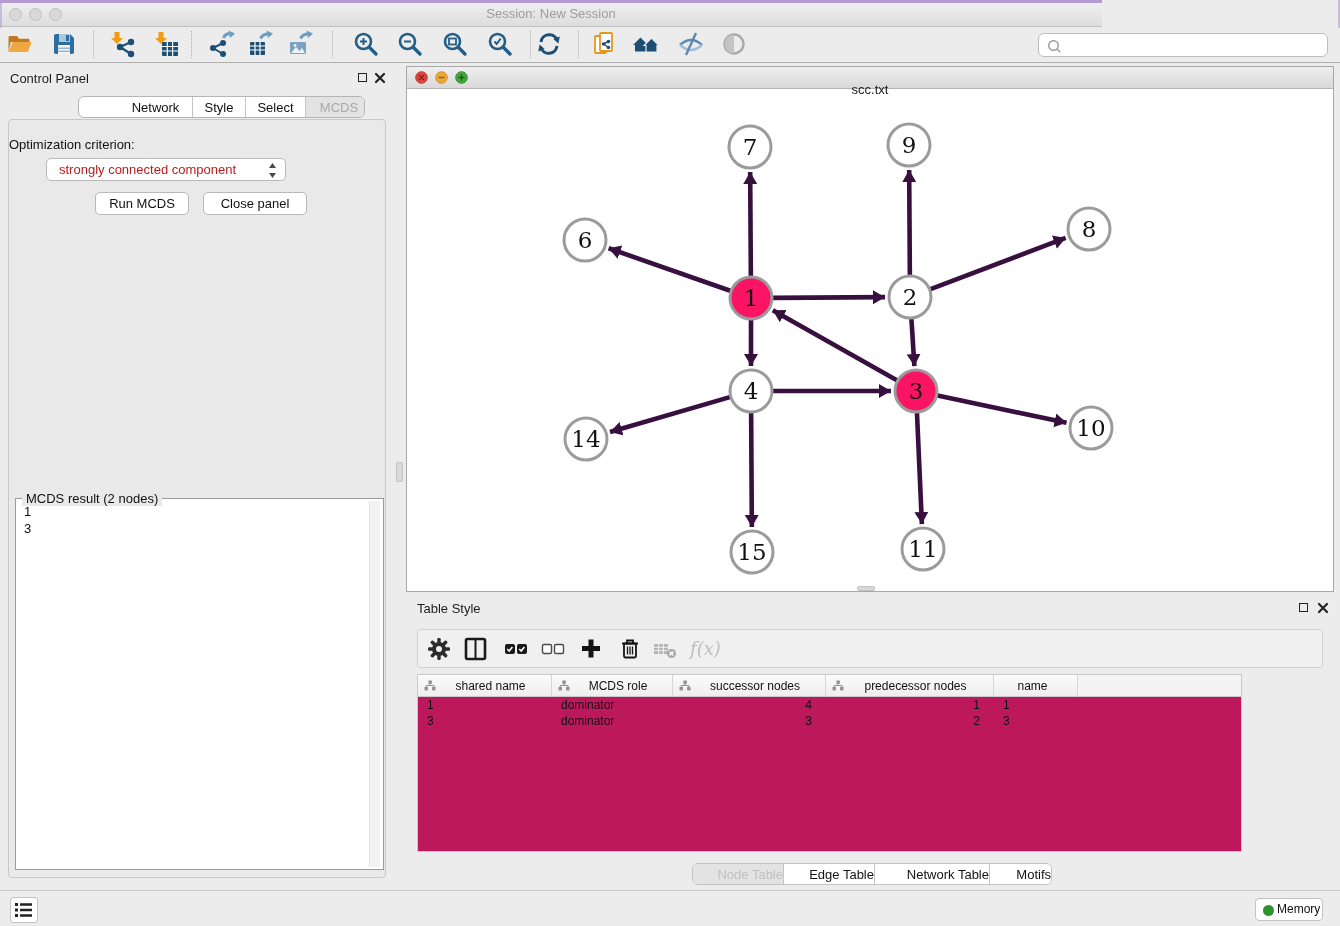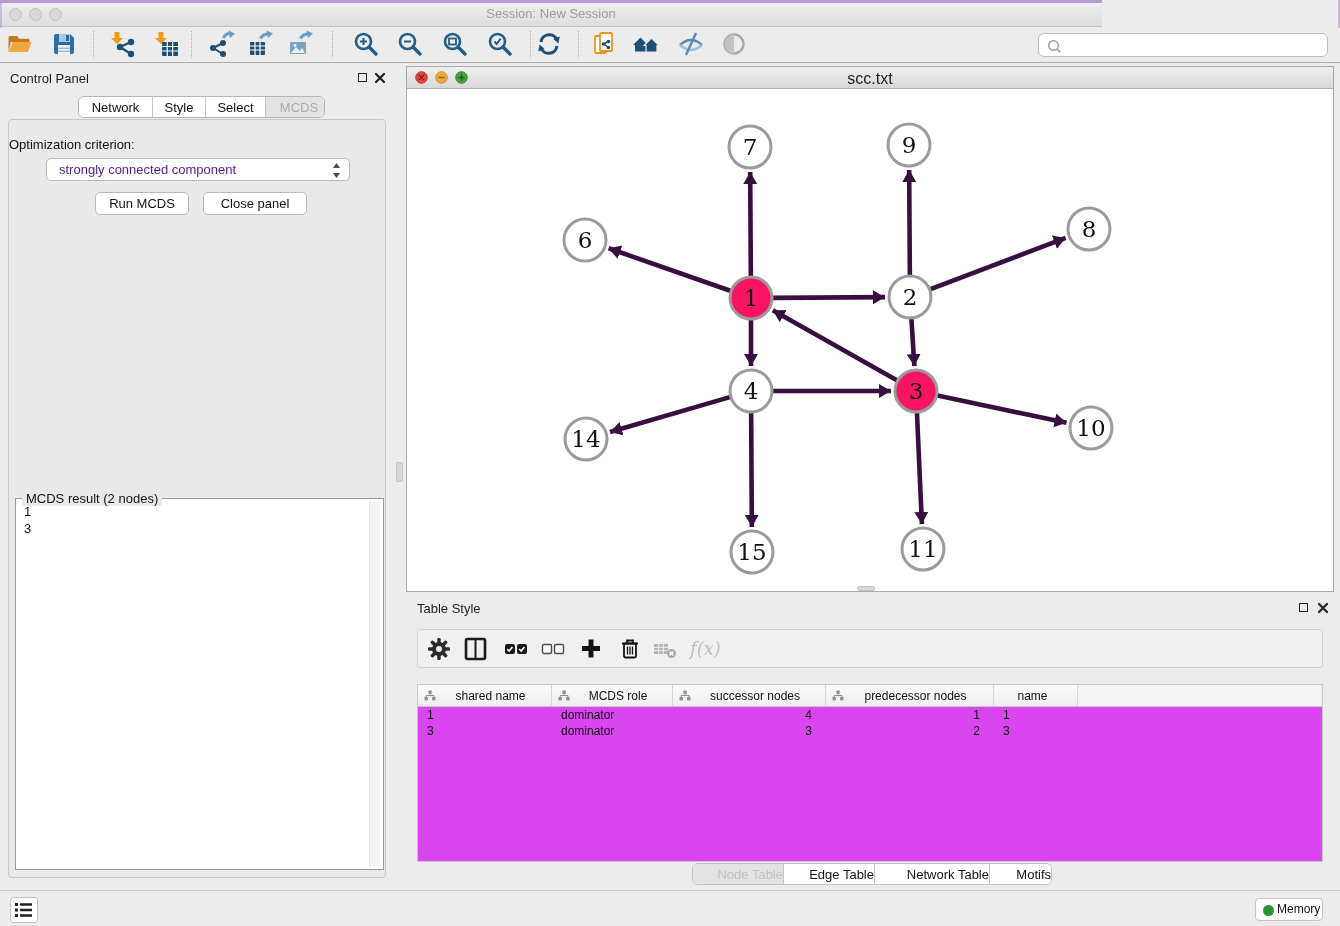--- a/index.html
+++ b/index.html
@@ -21,40 +21,40 @@
 #control-panel{position:absolute;left:0;top:63px;width:394px;height:827px}
 .panel-title{position:absolute;left:10px;top:8px;font-size:13px;color:#1c1c1c}
 .float-ico{position:absolute;width:9px;height:9px;border:1.5px solid #222}
 .close-ico{position:absolute}
 #cp-tabs{position:absolute;left:78px;top:33px;display:flex;height:22px;border:1px solid #b5b5b5;border-radius:6px;overflow:hidden;background:#fff}
 .cp-tab{font-size:13px;color:#111;text-align:center;line-height:21px;background:#fff;border-left:1px solid #c4c4c4}
 .cp-tab:first-child{border-left:none}
 .cp-tab.sel{background:#e3e3e3;color:#a9a9a9}
 #cp-box{position:absolute;left:8px;top:56px;width:378px;height:759px;background:#e9e9e9;border:1px solid #c8c8c8;border-radius:4px}
 #opt-label{position:absolute;left:0;top:17px;width:100%;text-align:left;font-size:13px;color:#111}
-#criterion{position:absolute;left:37px;top:38px;width:304px;height:23px;background:#fff;border:1px solid #b9b9b9;border-radius:5px;font-size:13px;line-height:21px;padding-left:12px;color:#4c1d95}
+#criterion{position:absolute;left:37px;top:38px;width:240px;height:23px;background:#fff;border:1px solid #b9b9b9;border-radius:5px;font-size:13px;line-height:21px;padding-left:12px;color:#b91c1c}
 #criterion .stepper{position:absolute;right:8px;top:3px}
 .btn{position:absolute;height:23px;background:#fff;border:1px solid #b9b9b9;border-radius:5px;font-size:13px;text-align:center;line-height:21px;color:#111}
 #result-fs{position:absolute;left:6px;top:378px;width:369px;height:372px;background:#fff;border:1px solid #9a9a9a}
 #result-legend{position:absolute;top:-8px;left:6px;background:#e9e9e9;padding:0 4px;font-size:13px;color:#111}
 #result-list{padding:4px 0 0 8px;font-size:13px;line-height:17px;color:#111}
 #result-scroll{position:absolute;right:3px;top:2px;bottom:2px;width:11px;background:#f3f3f3;border-left:1px solid #e3e3e3}
 
 #net-window{position:absolute;left:406px;top:66px;width:928px;height:526px;border:1px solid #a8a8a8;background:#fff}
 #nw-titlebar{position:absolute;left:0;top:0;width:100%;height:22px;background:linear-gradient(#efefef,#d8d8d8);border-bottom:1px solid #b3b3b3}
-#nw-title{position:absolute;top:3px;left:0;width:100%;text-align:center;font-size:16px;color:#222}
+#nw-title{position:absolute;top:15px;left:0;width:100%;text-align:center;font-size:13px;color:#222}
 .tl{position:absolute;top:4px}
 #graph-svg{position:absolute;left:0;top:22px}
 
 .split{position:absolute;background:#d9d9d9;border:1px solid #c3c3c3;border-radius:2px}
 
 #table-panel{position:absolute;left:406px;top:596px;width:928px;height:292px}
 #tp-toolbar{position:absolute;left:11px;top:33px;width:906px;height:39px;background:#f0f0f0;border:1px solid #d2d2d2;border-radius:3px}
 .tpi{position:absolute;top:6px;width:26px;height:26px}
-#tbl{position:absolute;left:11px;top:88px;width:906px;height:178px;background:#d946ef;border:1px solid #c9c9c9}
+#tbl{position:absolute;left:11px;top:78px;width:825px;height:178px;background:#be185d;border:1px solid #c9c9c9}
 #tbl-head{position:absolute;left:0;top:0;height:22px;display:flex;width:100%}
 .th{height:22px;background:linear-gradient(#fbfbfb,#eeeeee);border-right:1px solid #d5d5d5;border-bottom:1px solid #c9c9c9;display:flex;align-items:center;font-size:12px;color:#111}
 .th .lab{flex:1;text-align:center;padding-right:6px}
 .th.fill{border-right:none;background:#f4f4f4}
 .tr{position:absolute;left:0;display:flex;height:16px}
 .td{font-size:12px;color:#111;line-height:16px;white-space:nowrap}
 
 #bottom-tabs{position:absolute;left:286px;top:267px;display:flex;height:22px;border:1px solid #c3c3c3;border-radius:6px;overflow:hidden;background:#fff}
 .bt{font-size:13px;text-align:right;line-height:21px;background:#fff;color:#141414;border-left:1px solid #c4c4c4}
 .bt:first-child{border-left:none}
@@ -235,21 +235,21 @@
   </div>
 </div>
 
 <div id="control-panel">
   <div class="panel-title">Control Panel</div>
   <span class="float-ico" style="left:358px;top:10px"></span>
   <svg class="close-ico" style="left:374px;top:9px" width="12" height="12" viewBox="0 0 12 12">
       <path d="M2 2l8 8M10 2l-8 8" stroke="#222" stroke-width="2.2" stroke-linecap="round"></path>
     </svg>
   <div id="cp-tabs">
-      <div class="cp-tab" style="width: 73px;">Network</div>
+      <div class="cp-tab" style="width: 73px; margin-left: 40px;">Network</div>
       <div class="cp-tab" style="width: 53px;">Style</div>
       <div class="cp-tab" style="width: 60px;">Select</div>
       <div class="cp-tab sel" style="width: 59px; padding-left: 8px;">MCDS</div>
     </div>
   <div id="cp-box">
     <div id="opt-label">Optimization criterion:</div>
     <div id="criterion">
       <span>strongly connected component</span>
       <span class="stepper">
         <svg width="9" height="17" viewBox="0 0 9 17">

